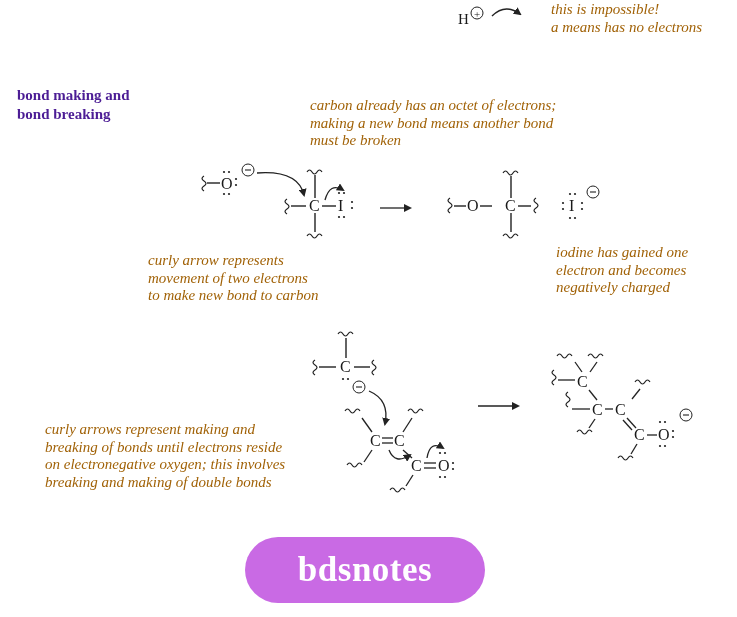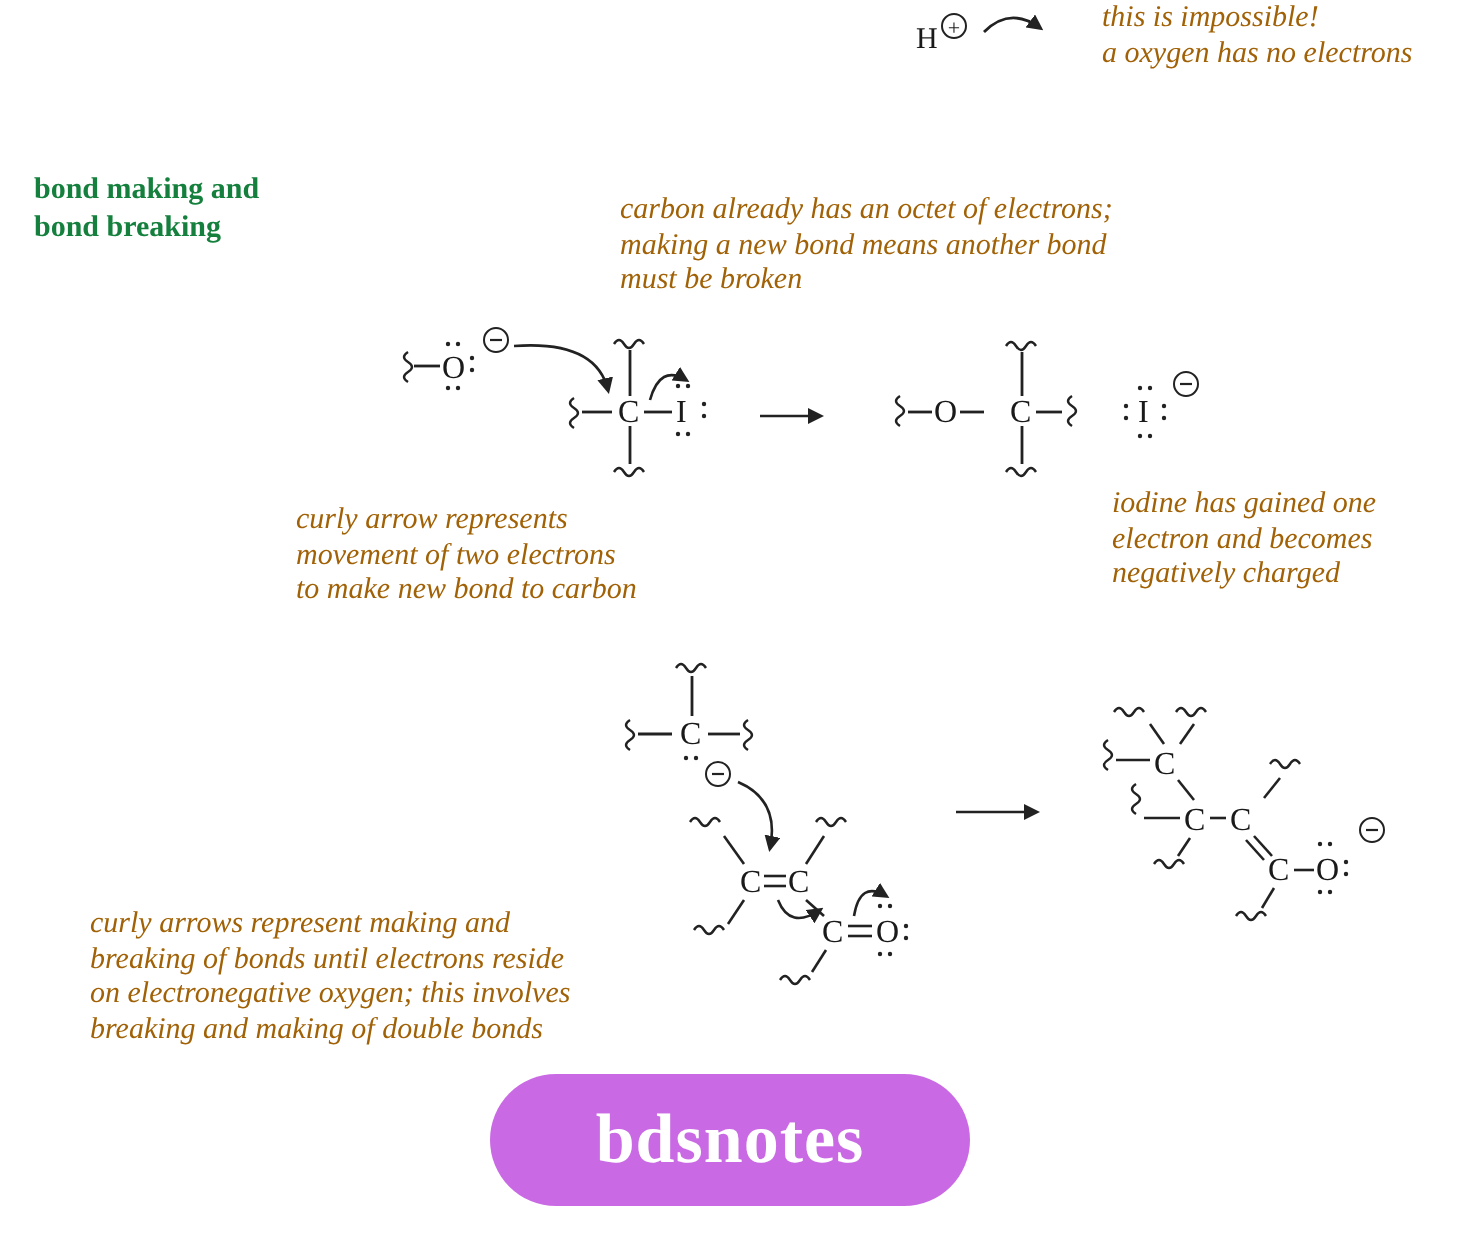--- a/index.html
+++ b/index.html
@@ -1,33 +1,33 @@
 <!DOCTYPE html>
 <html><head>
   <meta charset="utf-8">
   <style>
     html, body { margin:0; padding:0; background:#ffffff; }
     body { width:737px; height:617px; position:relative; overflow:hidden;
            font-family:"Liberation Serif", "DejaVu Serif", serif; color:#1a1a1a; }
     .txt { position:absolute; font-style:italic; font-size:15px; line-height:17.5px; white-space:nowrap; color:#a16207; }
-    .heading { position:absolute; font-weight:bold; font-size:15px; line-height:19px; white-space:nowrap; color:#15803d; }
+    .heading { position:absolute; font-weight:bold; font-size:15px; line-height:19px; white-space:nowrap; color:#4c1d95; }
     .heading span, .txt span { display:block; }
     svg.diagram { position:absolute; left:0; top:0; }
     svg text { font-family:"Liberation Serif", "DejaVu Serif", serif; fill:#1a1a1a; }
     .badge { position:absolute; left:245px; top:537px; width:240px; height:66px; border-radius:33px;
              background:#c96ae4; display:flex; align-items:center; justify-content:center; }
     .badge-label { color:#ffffff; font-family:"Liberation Serif", "DejaVu Serif", serif; font-weight:bold;
                    font-size:35px; letter-spacing:0.5px; }
   </style>
 </head>
 <body>
 
 <div class="txt" style="left:551px; top:1px;">
   <span>this is impossible!</span>
-  <span>a oxygen has no electrons</span>
+  <span>a means has no electrons</span>
 </div>
 
 <div class="heading" style="left:17px; top:86px;">
   <span>bond making and</span>
   <span>bond breaking</span>
 </div>
 
 <div class="txt" style="left:310px; top:97px;">
   <span>carbon already has an octet of electrons;</span>
   <span>making a new bond means another bond</span>
@@ -39,21 +39,21 @@
   <span>movement of two electrons</span>
   <span>to make new bond to carbon</span>
 </div>
 
 <div class="txt" style="left:556px; top:244px;">
   <span>iodine has gained one</span>
   <span>electron and becomes</span>
   <span>negatively charged</span>
 </div>
 
-<div class="txt" style="left:45px; top:454px;font-family:Liberation Serif, serif;">
+<div class="txt" style="left:45px; top:421px;font-family:Liberation Serif, serif;">
   <span>curly arrows represent making and</span>
   <span>breaking of  bonds until electrons reside</span>
   <span>on electronegative oxygen; this involves</span>
   <span>breaking and making of double bonds</span>
 </div>
 
 <svg class="diagram" width="737" height="617" viewBox="0 0 737 617">
   <defs>
     <marker id="ah" markerWidth="8" markerHeight="8" refX="6" refY="4" orient="auto" markerUnits="userSpaceOnUse">
       <path d="M0,0 L8,4 L0,8 Z" fill="#222"></path>

